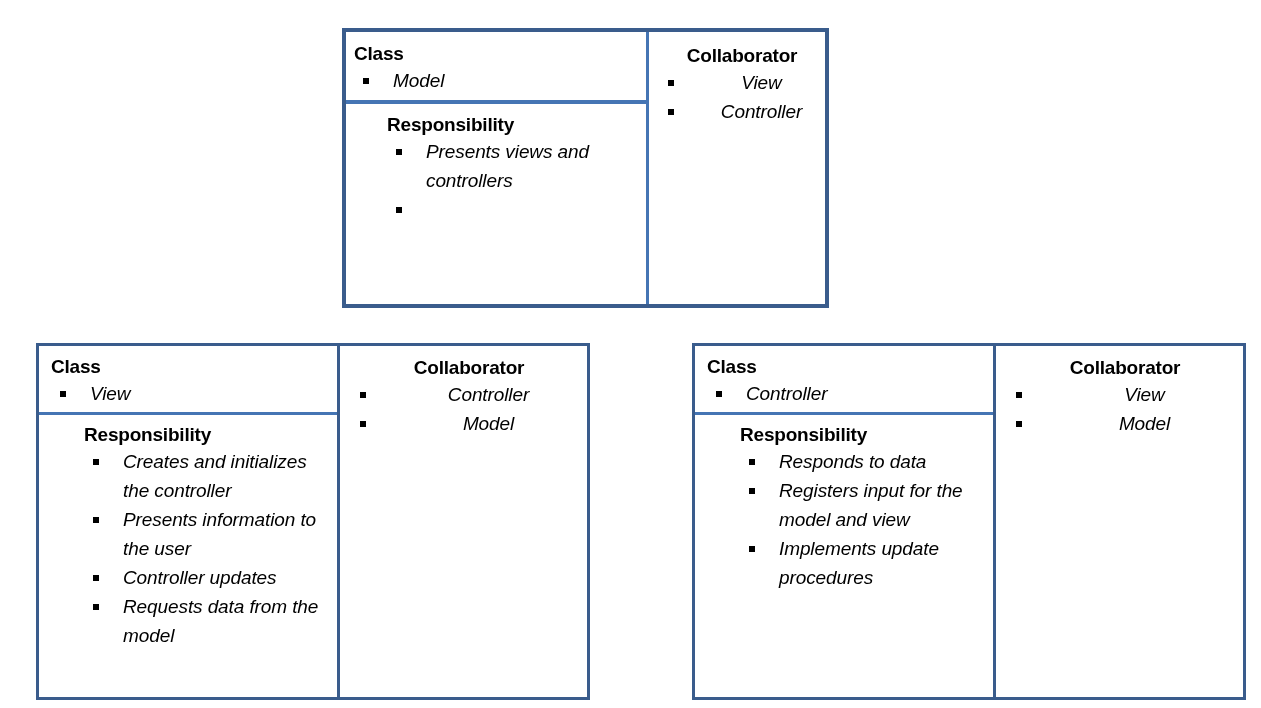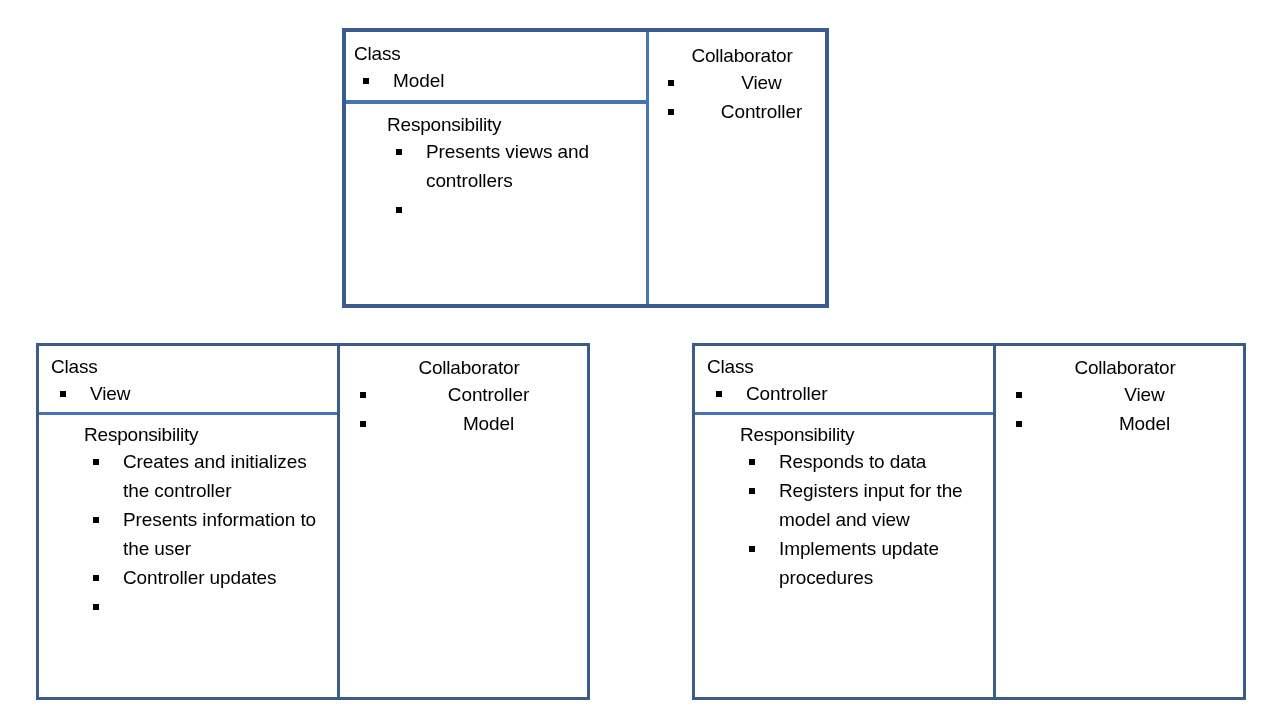--- a/index.html
+++ b/index.html
@@ -45,38 +45,39 @@
   }
   .sect-class {
     flex: 0 0 auto;
   }
   .sect-resp {
     flex: 1 1 auto;
     margin-left: 33px;
   }
 
   .sect-title {
-    font-weight: normal;
+    font-weight: bold;
     font-size: 19px;
     line-height: 25px;
     letter-spacing: -0.2px;
     white-space: nowrap;
   }
 
   ul.crc-list {
     list-style: none;
     margin: 0;
     padding: 0;
   }
   ul.crc-list li {
     position: relative;
     font-size: 19px;
     line-height: 29px;
     padding-left: 39px;
     letter-spacing: -0.1px;
+    font-style: italic;
   }
   ul.crc-list li .bullet {
     position: absolute;
     left: 9px;
     top: 12px;
     width: 6px;
     height: 6px;
     background: #000000;
     display: block;
   }
@@ -185,21 +186,21 @@
       <ul class="crc-list">
         <li><span class="bullet"></span><span>View</span></li>
       </ul>
     </div>
     <div class="sect sect-resp">
       <div class="sect-title">Responsibility</div>
       <ul class="crc-list">
         <li><span class="bullet"></span><span>Creates and initializes the controller</span></li>
         <li><span class="bullet"></span><span>Presents information to the user</span></li>
         <li><span class="bullet"></span><span>Controller updates</span></li>
-        <li><span class="bullet"></span></li>
+        <li><span class="bullet"></span><span>Requests data from the model</span></li>
       </ul>
     </div>
   </div>
   <div class="col-collab">
     <div class="sect-title">Collaborator</div>
     <ul class="crc-list">
       <li><span class="bullet"></span><span>Controller</span></li>
       <li><span class="bullet"></span><span>Model</span></li>
     </ul>
   </div>

